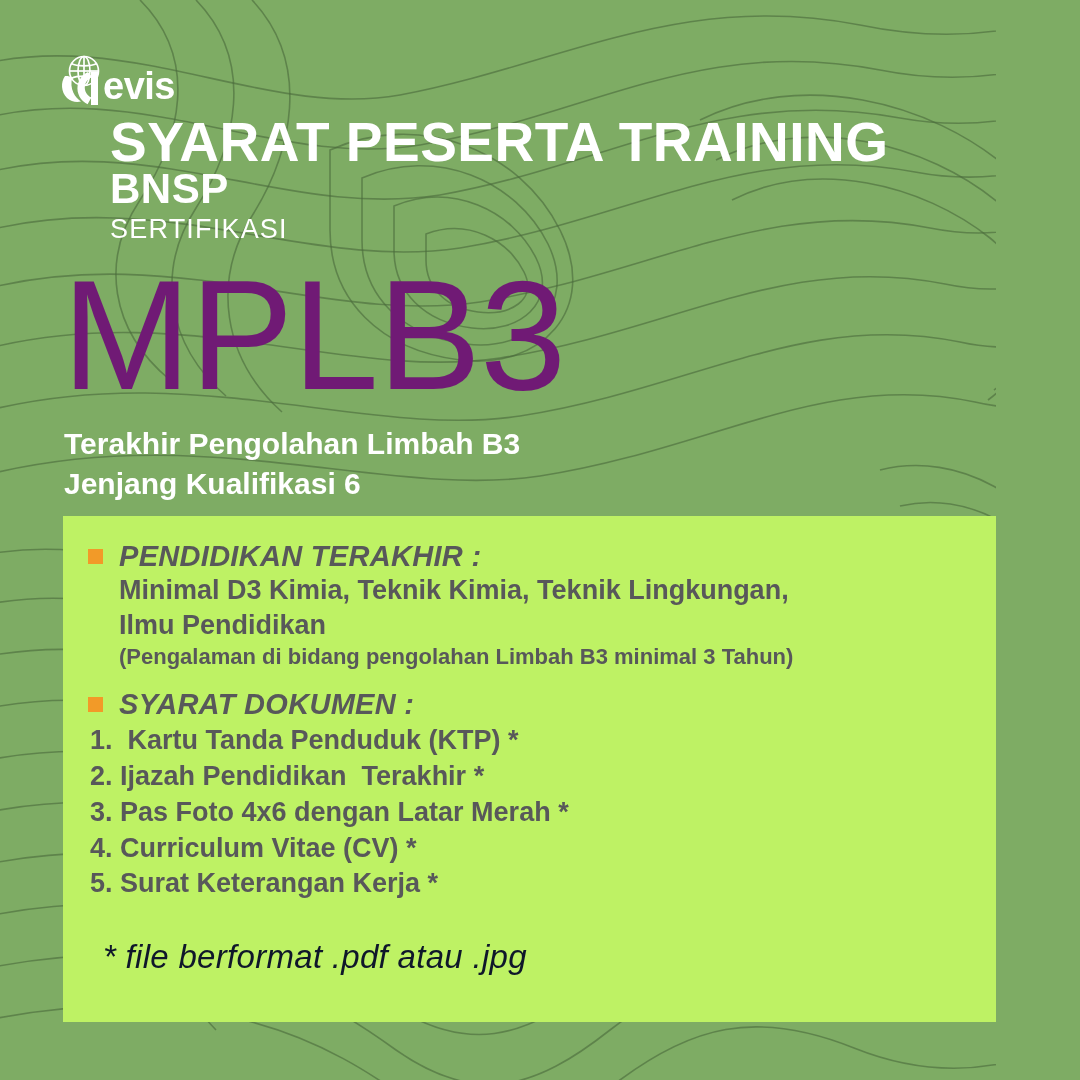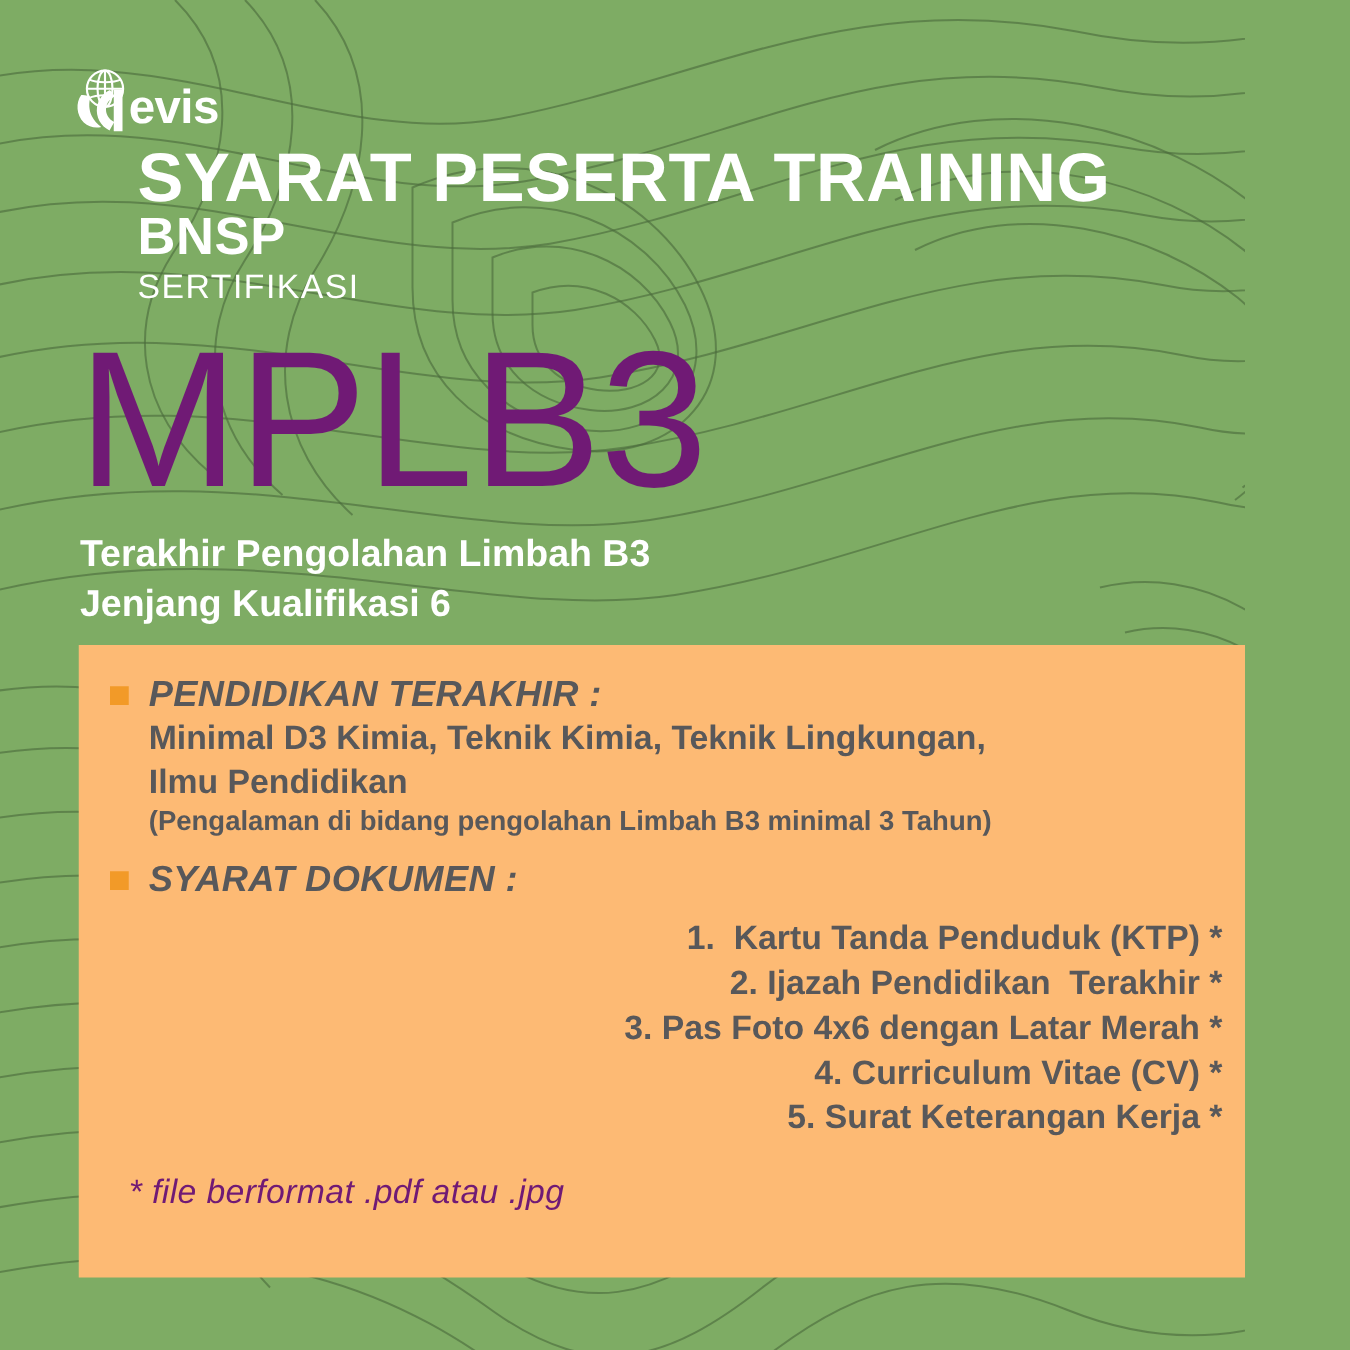--- a/index.html
+++ b/index.html
@@ -122,27 +122,27 @@
     white-space: nowrap;
   }
 
   
   #panel {
     position: absolute;
     left: 63px;
     top: 516px;
     width: 955px;
     height: 506px;
-    background: #fdba74;
+    background: #bef264;
     box-sizing: border-box;
     padding: 24px 28px 0 25px;
   }
 
   .section { position: relative; }
-  .section + .section { margin-top: 16px; text-align: right; }
+  .section + .section { margin-top: 16px; }
 
   .bullet-row {
     display: flex;
     align-items: flex-start;
   }
   .bullet-square {
     width: 15px;
     height: 15px;
     background: #F29A28;
     flex: 0 0 15px;
@@ -168,36 +168,36 @@
     line-height: 1.27;
   }
   .note-line {
     font-size: 22px;
     font-weight: 700;
     line-height: 1.3;
     margin-top: 1px;
   }
   .doc-list {
     list-style: none;
-    margin: 12px;
+    margin: 2px;
     padding: 0;
   }
   .doc-item {
     font-size: 27px;
     font-weight: 700;
     line-height: 1.33;
     white-space: pre;
   }
 
   #footnote {
     position: absolute;
     left: 103px;
     top: 938px;
-    color: #701a75;
-    font-size: 27px;
+    color: #0f172a;
+    font-size: 33px;
     font-style: italic;
     font-weight: 400;
     letter-spacing: 0.3px;
     white-space: nowrap;
   }
 </style>
 </head>
 <body>
 
 <div id="poster">

